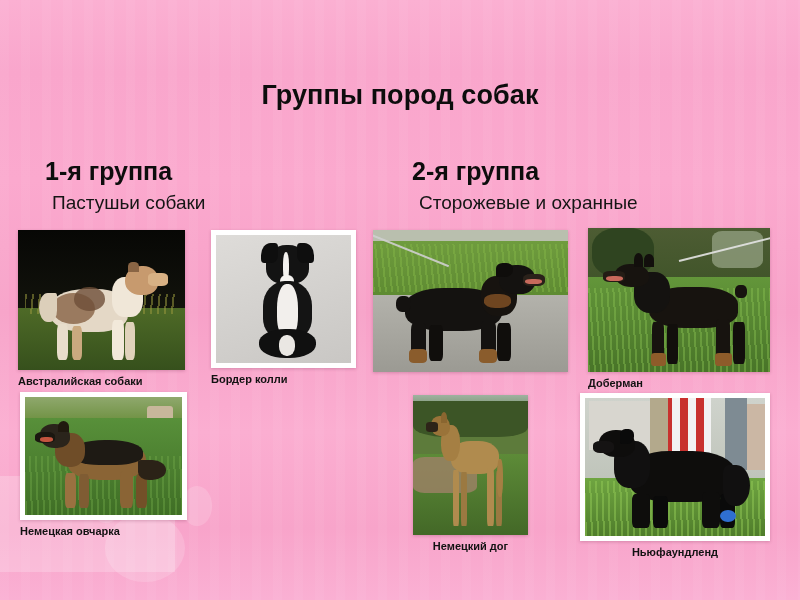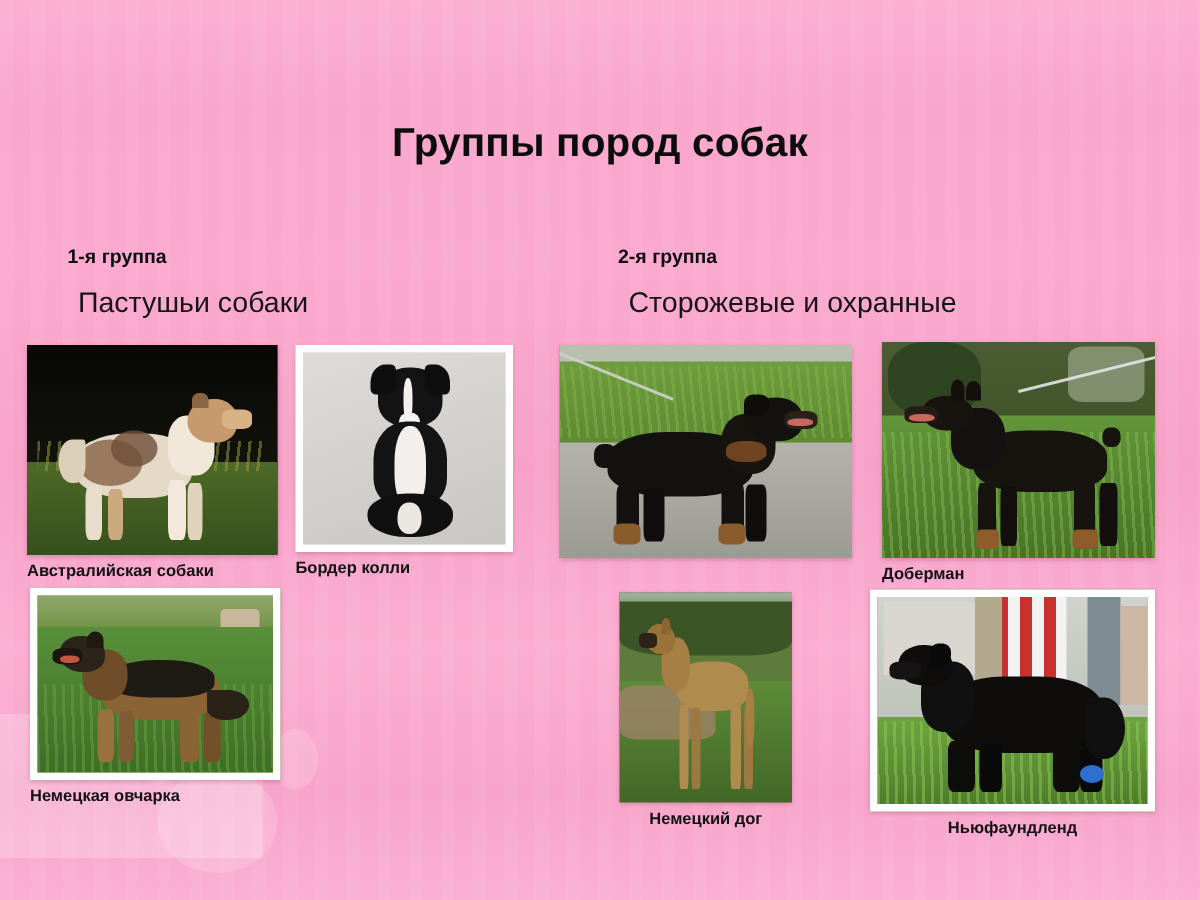--- a/index.html
+++ b/index.html
@@ -67,21 +67,21 @@
     font-weight: 700;
     color: #0d0d0d;
     letter-spacing: 0.1px;
   }
 
   .group-block { position: absolute; }
   .group-left  { left: 45px;  top: 160px; }
   .group-right { left: 412px; top: 160px; }
 
   .group-number {
-    font-size: 13px;
+    font-size: 25px;
     font-weight: 700;
     color: #0d0d0d;
     line-height: 22px;
     margin: 0 0 10px 0;
   }
   .group-name {
     font-size: 19px;
     font-weight: 400;
     color: #151515;
     line-height: 22px;
@@ -174,21 +174,21 @@
         <div class="dog-leg" style="left:12%;top:62%;width:9%;height:36%;background:#e8ddcb;border-radius:22%;"></div>
         <div class="dog-leg" style="left:24%;top:64%;width:8%;height:34%;background:#caa97f;border-radius:22%;"></div>
         <div class="dog-leg" style="left:56%;top:58%;width:9%;height:40%;background:#f2e9da;border-radius:22%;"></div>
         <div class="dog-leg" style="left:66%;top:60%;width:8%;height:38%;background:#e0d2bb;border-radius:22%;"></div>
         <div class="dog-tail" style="left:-2%;top:30%;width:14%;height:30%;background:#dccfba;border-radius:50% 10% 40% 50%;"></div>
       </div>
     </div>
     <div class="caption">Австралийская собаки</div>
   </div>
 
-  <div class="photo-card" style="left:197px; top:230px;">
+  <div class="photo-card" style="left:211px; top:230px;">
     <div class="photo framed" style="width:145px; height:138px; background:#d6d4d2;">
       <div style="position:absolute;inset:0;background:linear-gradient(160deg,#dedcd9,#c9c7c4);"></div>
 
       <div class="dog" style="left:30%;top:8%;width:46%;height:88%;">
         <div class="dog-head" style="left:16%;top:0%;width:68%;height:34%;background:#131313;border-radius:48% 48% 40% 40%;"></div>
         <div class="dog-ear" style="left:8%;top:-2%;width:26%;height:18%;background:#0e0e0e;border-radius:60% 20% 40% 20%;"></div>
         <div class="dog-ear" style="left:66%;top:-2%;width:26%;height:18%;background:#0e0e0e;border-radius:20% 60% 20% 40%;"></div>
         <div style="position:absolute;left:42%;top:6%;width:11%;height:26%;background:#f3f1ee;border-radius:40%;"></div>
         <div style="position:absolute;left:38%;top:26%;width:22%;height:12%;background:#f5f3f0;border-radius:45%;"></div>
         <div class="dog-body" style="left:10%;top:32%;width:80%;height:50%;background:#141414;border-radius:44% 44% 34% 34%;"></div>

